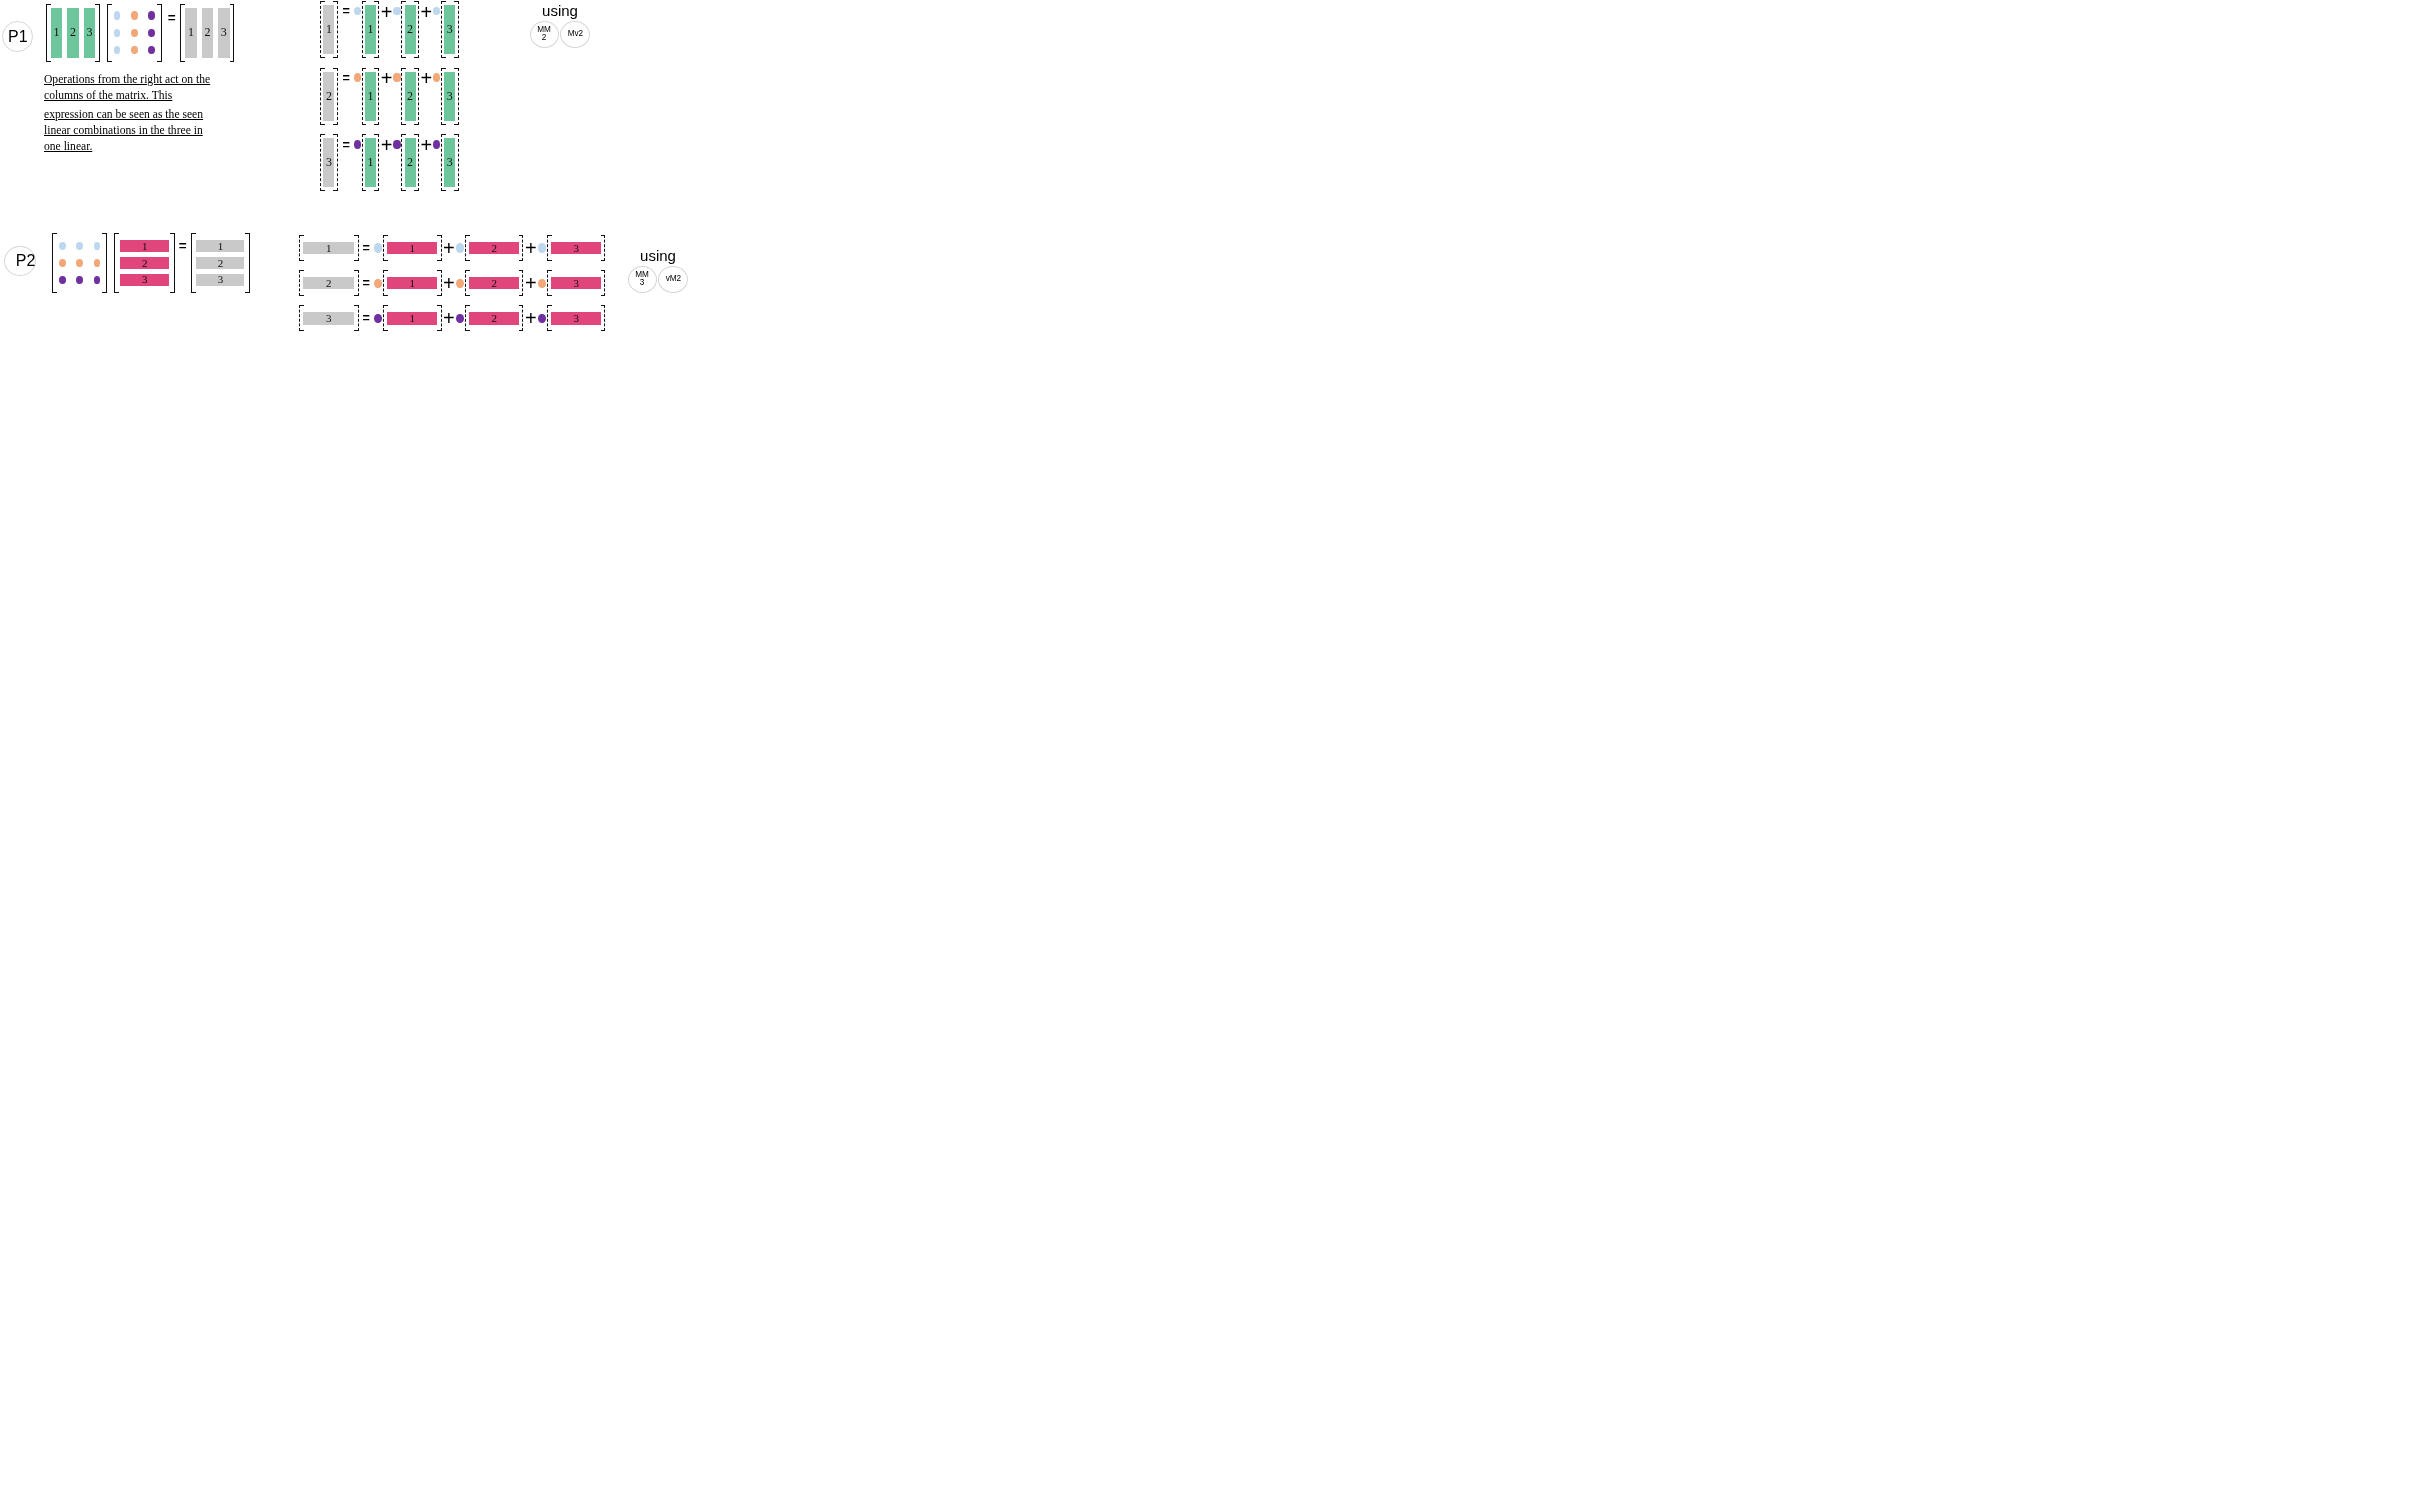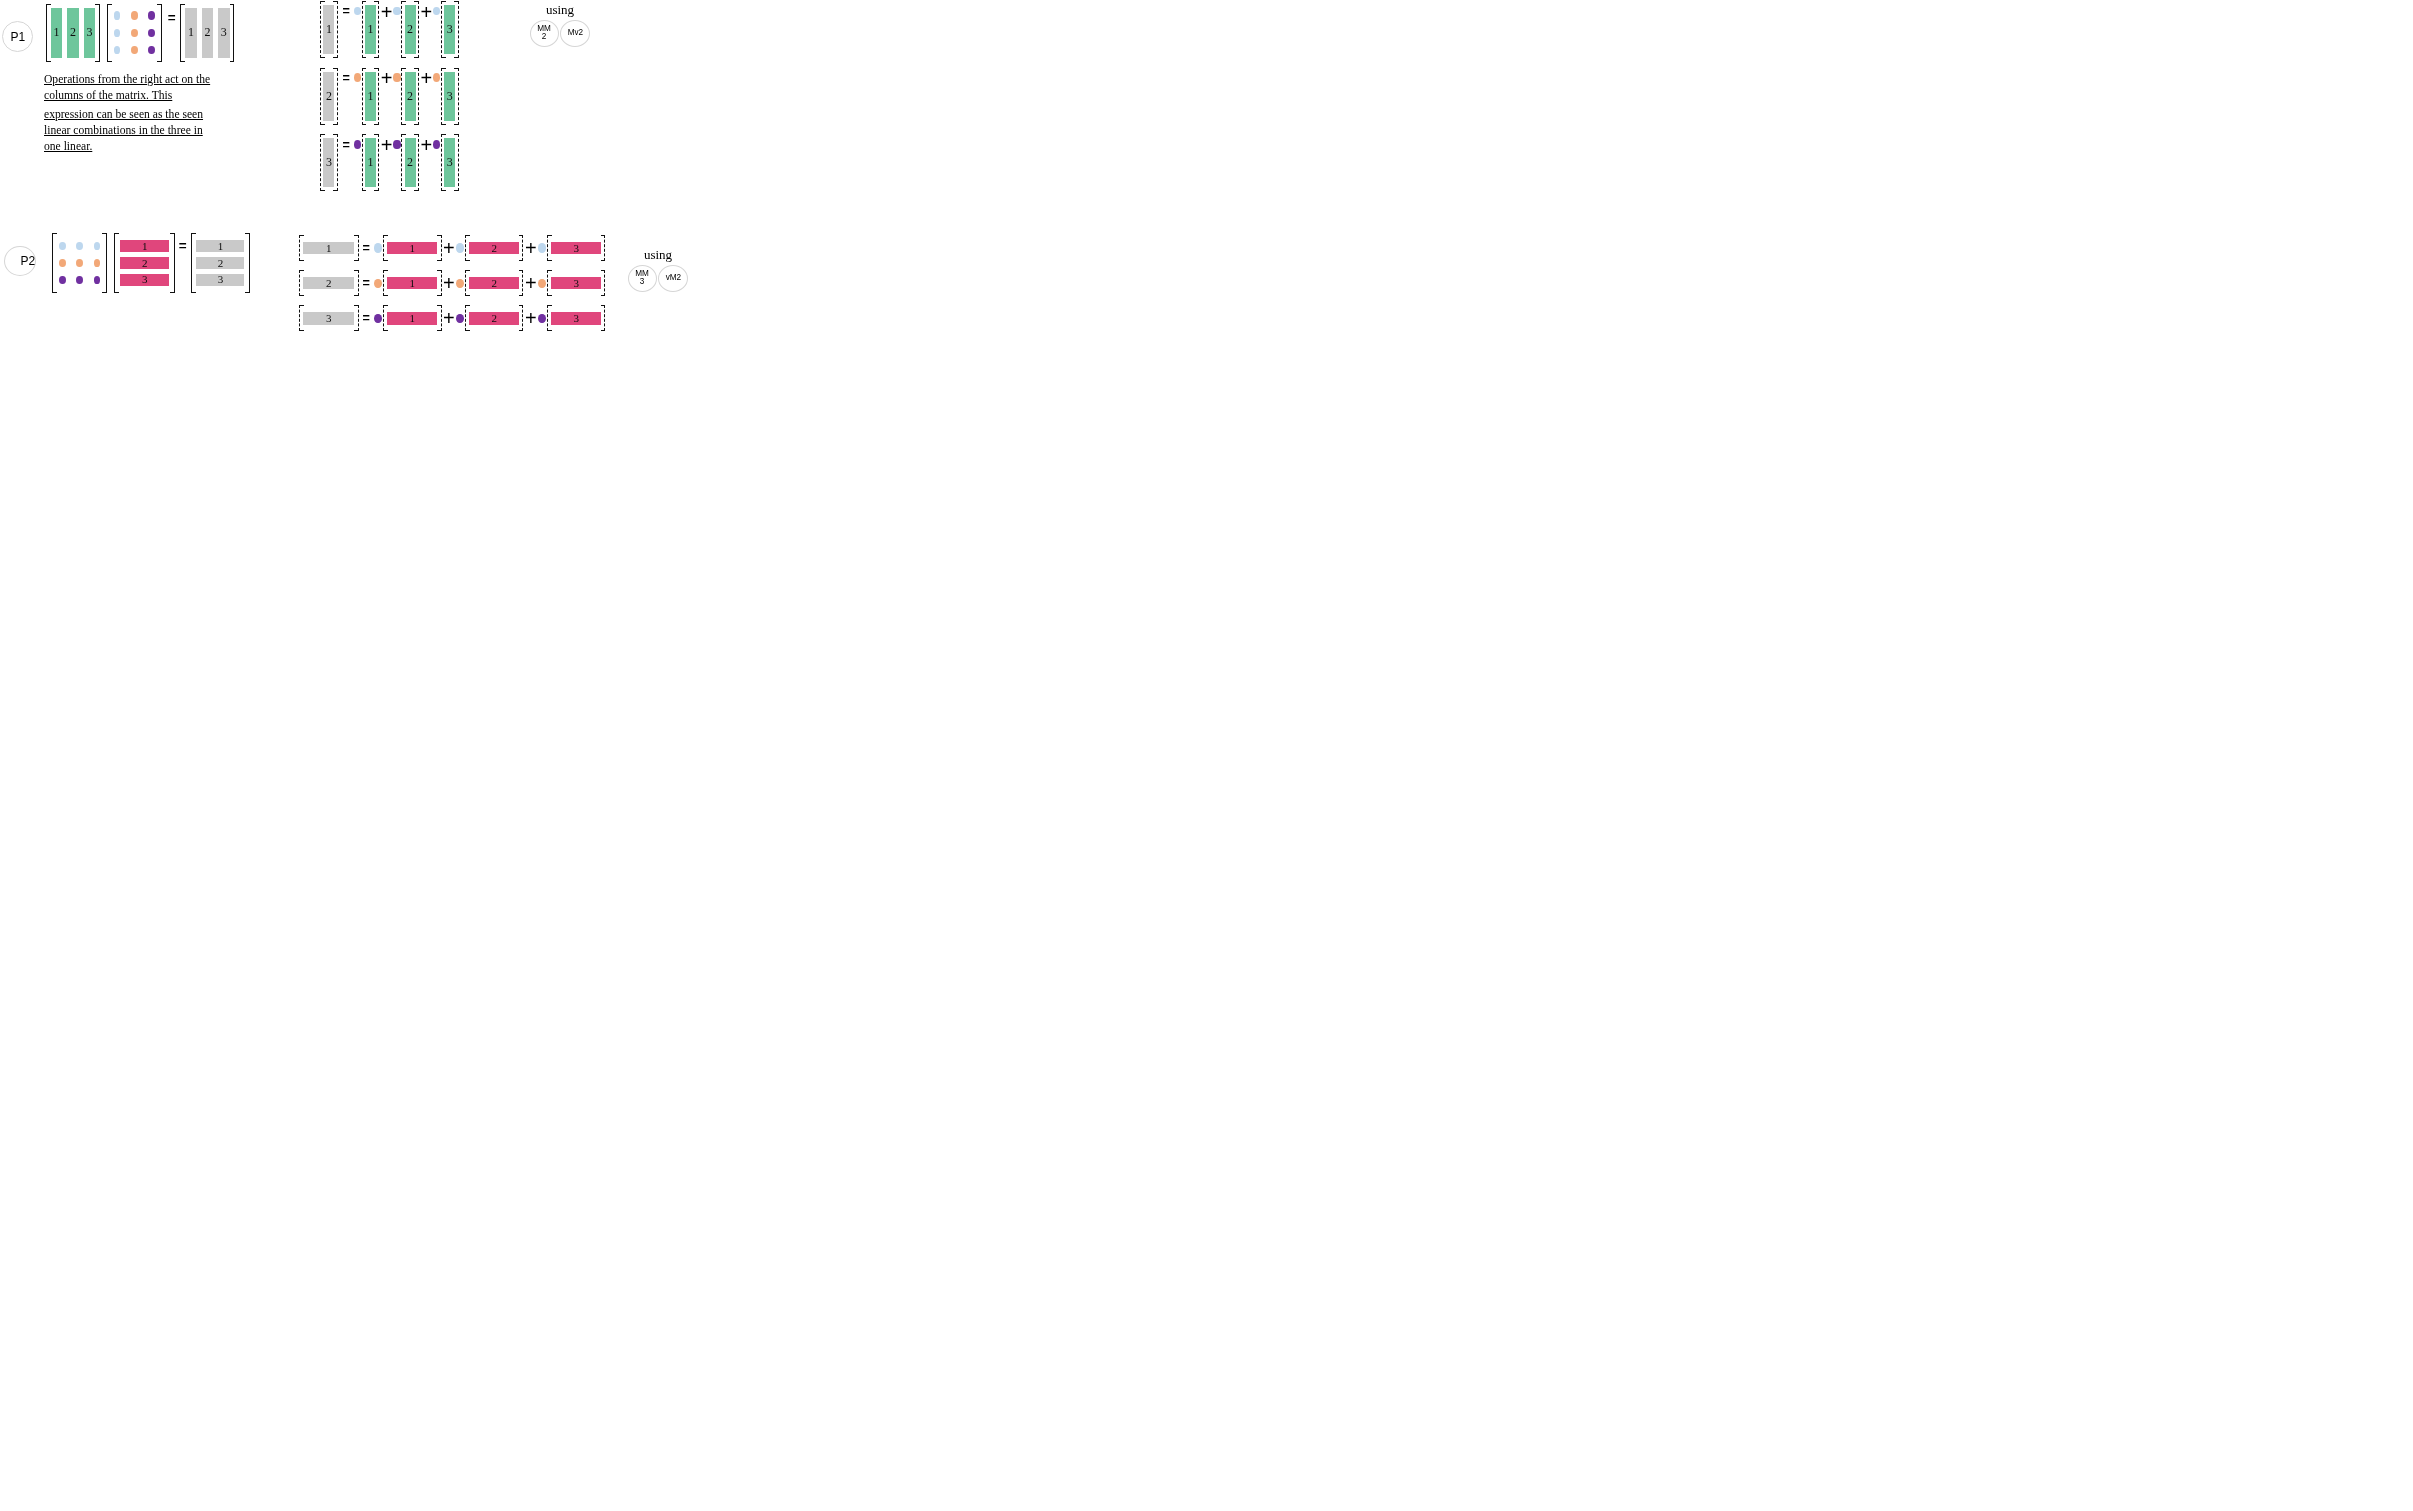--- a/index.html
+++ b/index.html
@@ -1,21 +1,21 @@
 <!DOCTYPE html>
 <html style="--green: #6EC69C; --gray: #C9C9C9; --pink: #E0467C; --blue: #BDD7EE; --orange: #F2A878; --purple: #7030A0; --outline: #D6D6D6; --ink: #111111;font-size:7.7px"><head>
 <meta charset="utf-8">
 <style>
   html,body{margin:0;padding:0;background:#fff;}
   #canvas{position:relative;width:692px;height:378px;background:#fff;overflow:hidden;
           font-family:"Liberation Sans",sans-serif;color:#000;}
 
   
   .badge{position:absolute;border:1.4px solid var(--outline);border-radius:50%;
-         display:flex;align-items:center;justify-content:center;font-size:12px;}
+         display:flex;align-items:center;justify-content:center;font-size:16px;}
   #p1-badge{left:2.4px;top:21px;width:29px;height:29px;}
   #p2-badge{left:4.3px;top:246px;width:30px;height:28px;justify-content:flex-end;}
 
   
   .bracket{position:relative;display:flex;align-items:center;justify-content:center;}
   .bracket::before,.bracket::after{content:"";position:absolute;top:0;bottom:0;width:3.9px;pointer-events:none;}
   .bracket::before{left:0;border-left:1.2px solid var(--ink);border-top:1.2px solid var(--ink);border-bottom:1.2px solid var(--ink);}
   .bracket::after{right:0;border-right:1.2px solid var(--ink);border-top:1.2px solid var(--ink);border-bottom:1.2px solid var(--ink);}
   .bracket.dashed::before{border-left-style:dashed;border-top-style:dashed;border-bottom-style:dashed;}
   .bracket.dashed::after{border-right-style:dashed;border-top-style:dashed;border-bottom-style:dashed;}
@@ -76,21 +76,21 @@
   .termh{height:26px;padding:0 4.3px;margin:0 0.5px;}
   .termh .hbar{width:50px;height:12.6px;}
   .eqh{font-size:12.6px;font-weight:800;margin:0 3.9px;}
   .doth{width:7.7px;height:9.2px;margin:0 0.5px;}
   .plush{font-size:20px;font-weight:400;margin:0 1px;}
 
   
   .usingblock{position:absolute;text-align:center;}
   #p1-using{left:524px;top:1.9px;width:72px;}
   #p2-using{left:623px;top:247px;width:70px;}
-  .using-label{font-size:13px;font-family:Liberation Serif, serif;}
+  .using-label{font-size:15px;}
   .tagrow{display:flex;gap:1.9px;justify-content:center;margin-top:1.9px;}
   .tag{border:1.4px solid var(--outline);border-radius:50%;display:flex;flex-direction:column;
        align-items:center;justify-content:center;font-size:8.2px;line-height:8.7px;}
   .tag.two{width:27px;height:25px;}
   .tag.one{width:28px;height:25px;}
 </style>
 </head>
 <body>
 
 <div id="canvas">

